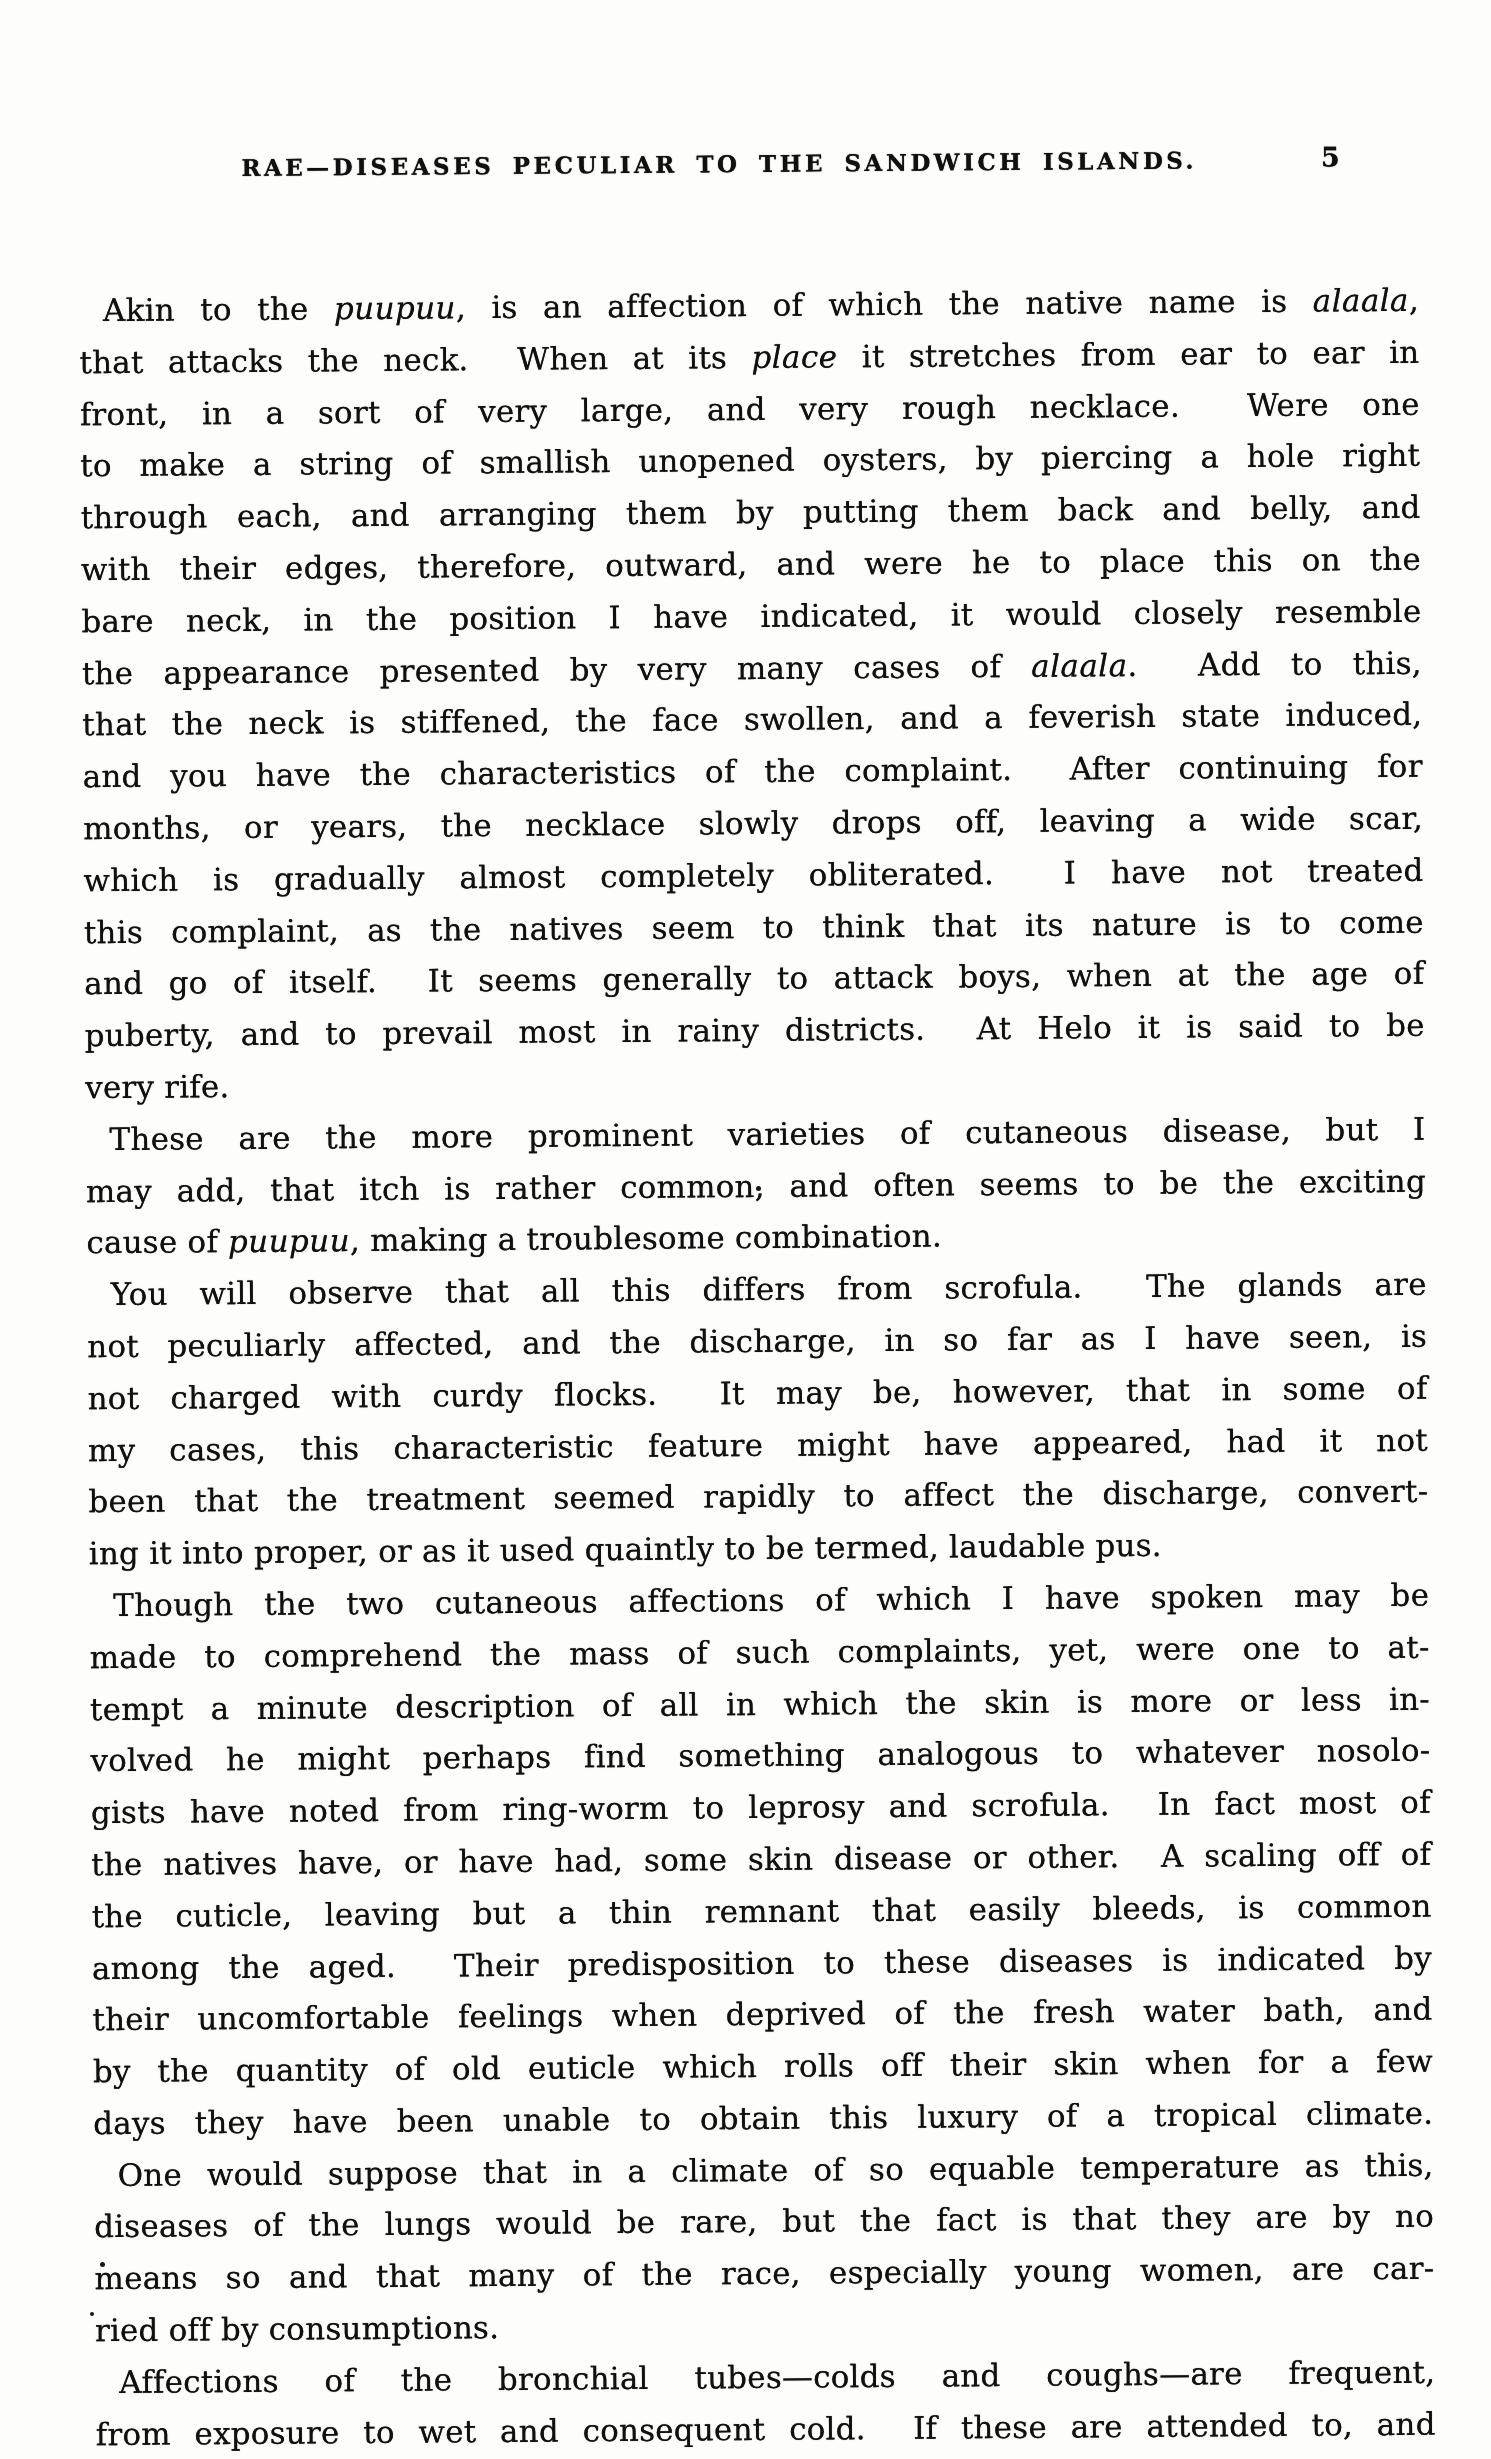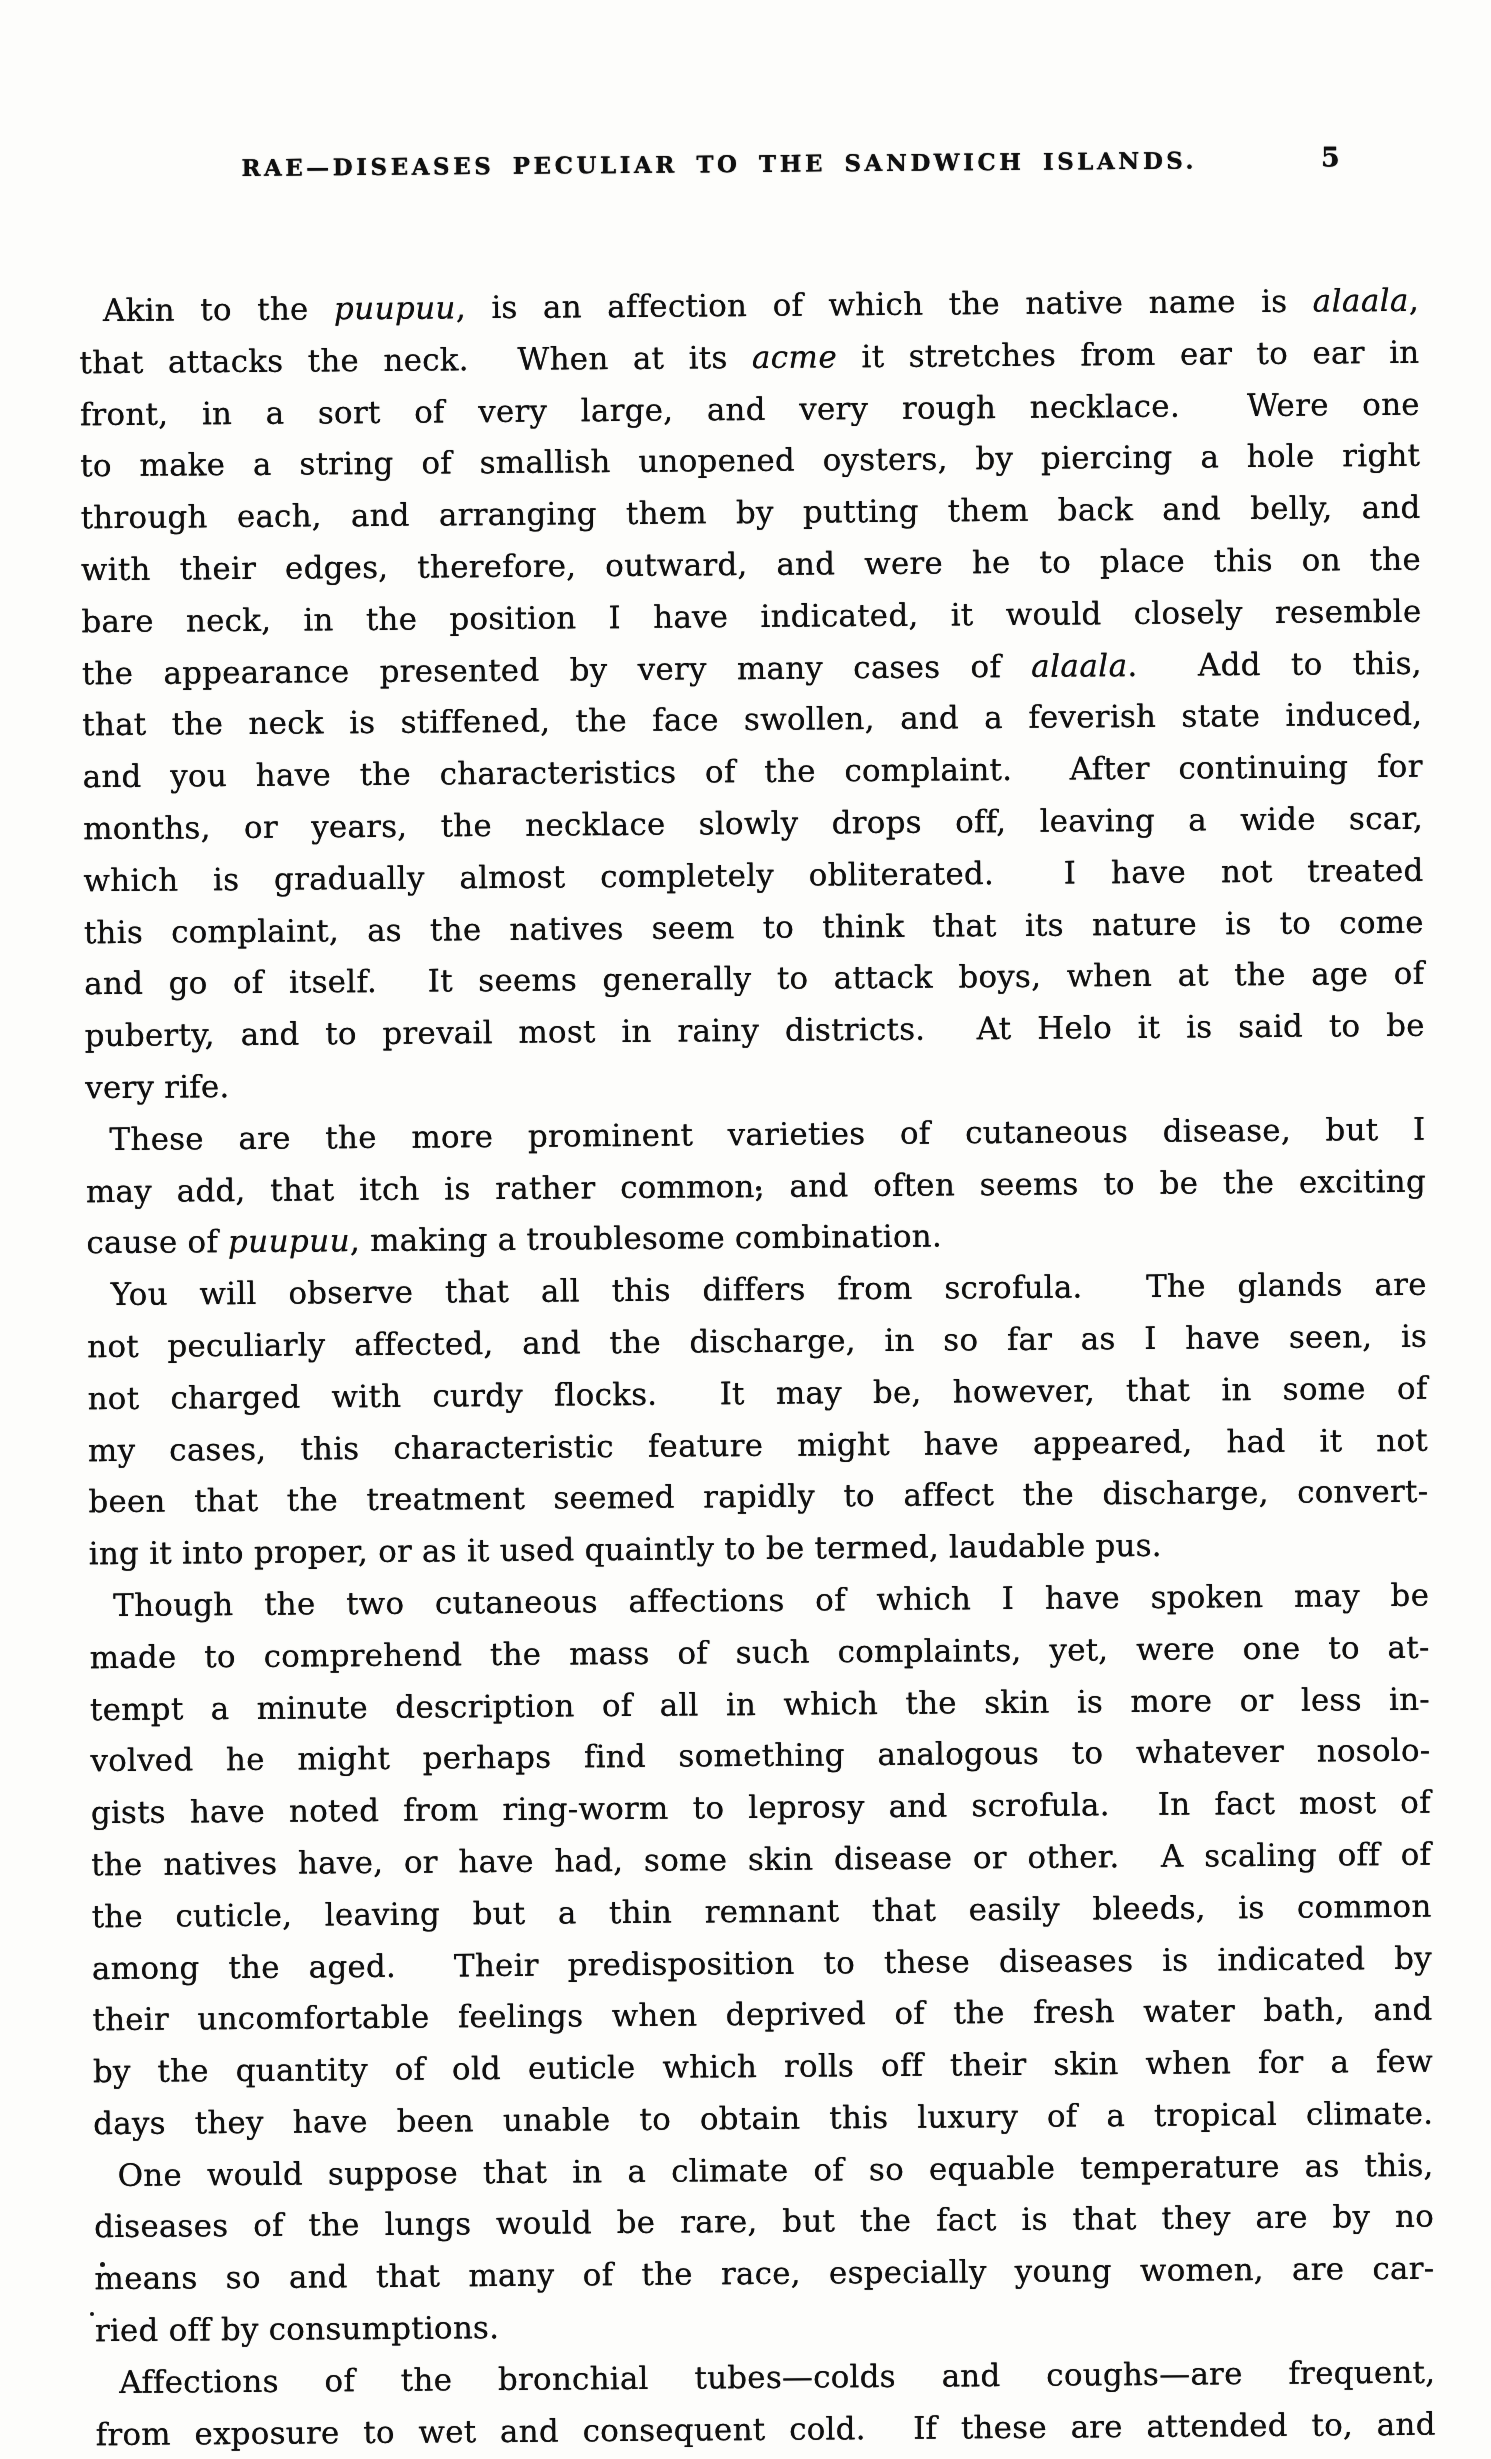--- a/index.html
+++ b/index.html
@@ -93,21 +93,21 @@
   <div class="page-inner">
     <div class="running-head">
       <div class="head-title">RAE—DISEASES PECULIAR TO THE SANDWICH ISLANDS.</div>
       <div class="page-num">5</div>
     </div>
 
     <div class="body-text" id="body-text">
 
     <div class="para short-last">
           <div class="line first">Akin to the <em>puupuu</em>, is an affection of which the native name is <em>alaala</em>,</div>
-          <div class="line">that attacks the neck.&nbsp; When at its <em>acme</em> it stretches from ear to ear in</div>
+          <div class="line">that attacks the neck.&nbsp; When at its <em>place</em> it stretches from ear to ear in</div>
           <div class="line">front, in a sort of very large, and very rough necklace.&nbsp; Were one</div>
           <div class="line">to make a string of smallish unopened oysters, by piercing a hole right</div>
           <div class="line">through each, and arranging them by putting them back and belly, and</div>
           <div class="line">with their edges, therefore, outward, and were he to place this on the</div>
           <div class="line">bare neck, in the position I have indicated, it would closely resemble</div>
           <div class="line">the appearance presented by very many cases of <em>alaala</em>.&nbsp; Add to this,</div>
           <div class="line">that the neck is stiffened, the face swollen, and a feverish state induced,</div>
           <div class="line">and you have the characteristics of the complaint.&nbsp; After continuing for</div>
           <div class="line">months, or years, the necklace slowly drops off, leaving a wide scar,</div>
           <div class="line">which is gradually almost completely obliterated.&nbsp; I have not treated</div>

